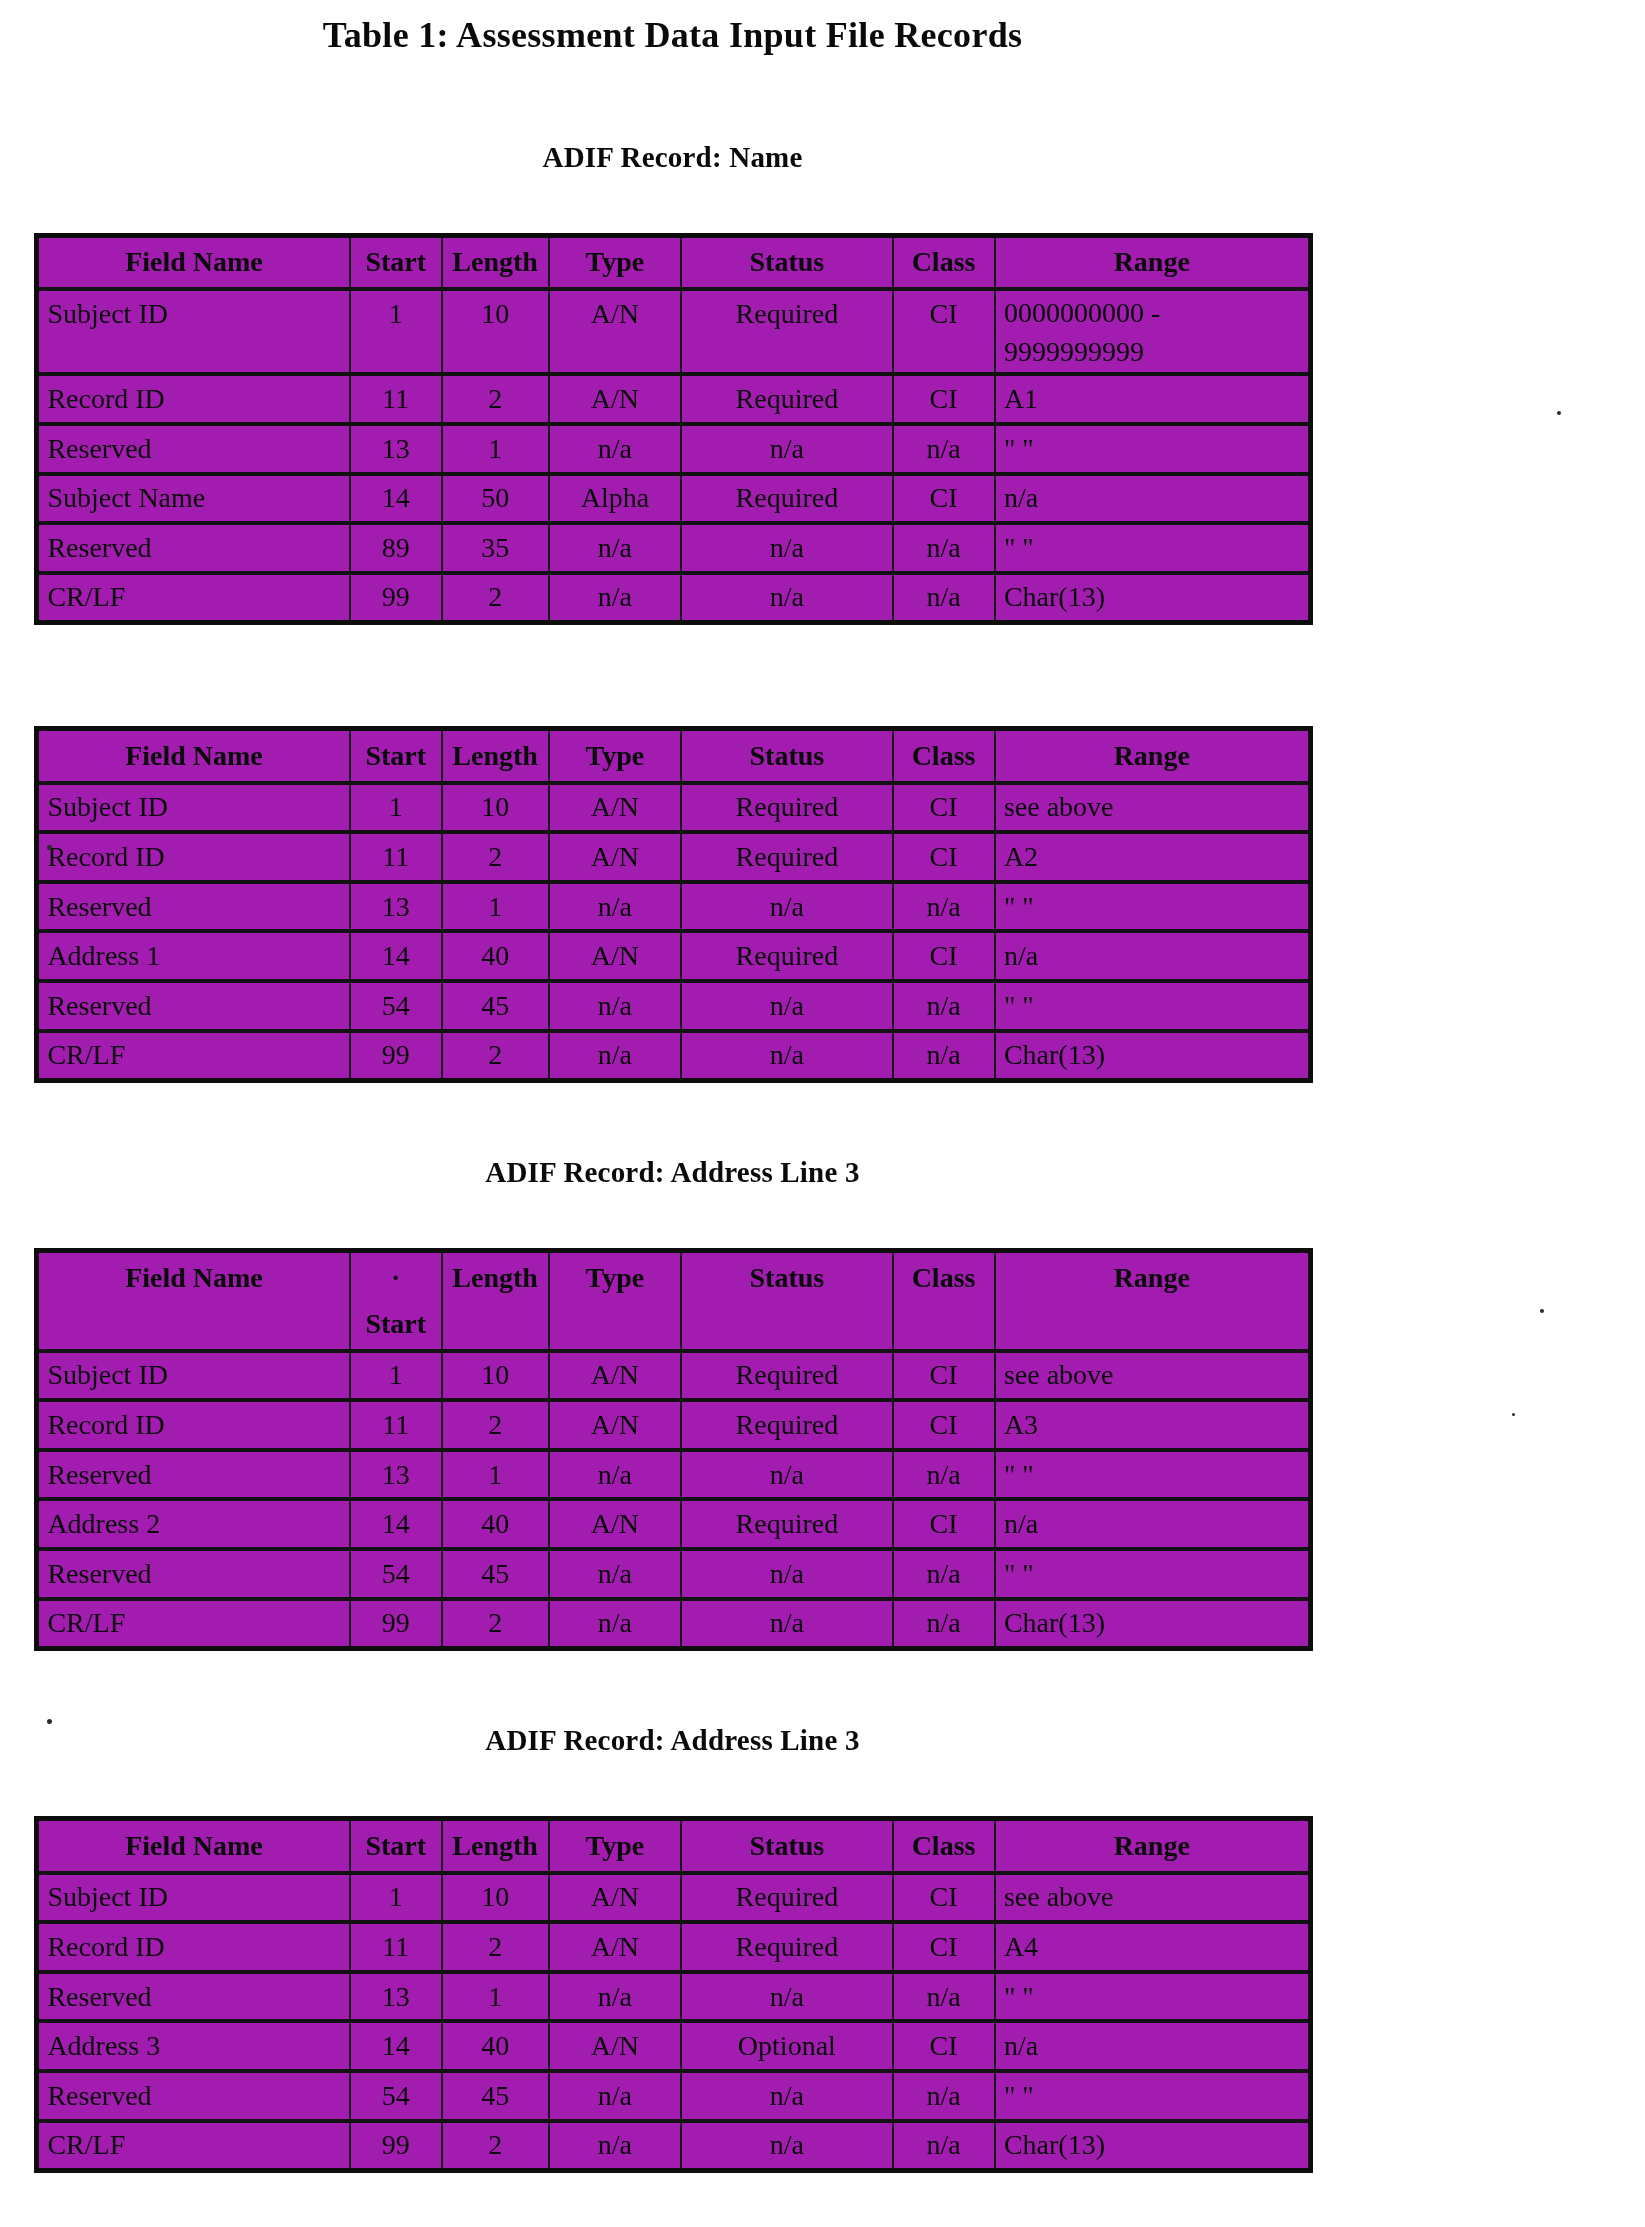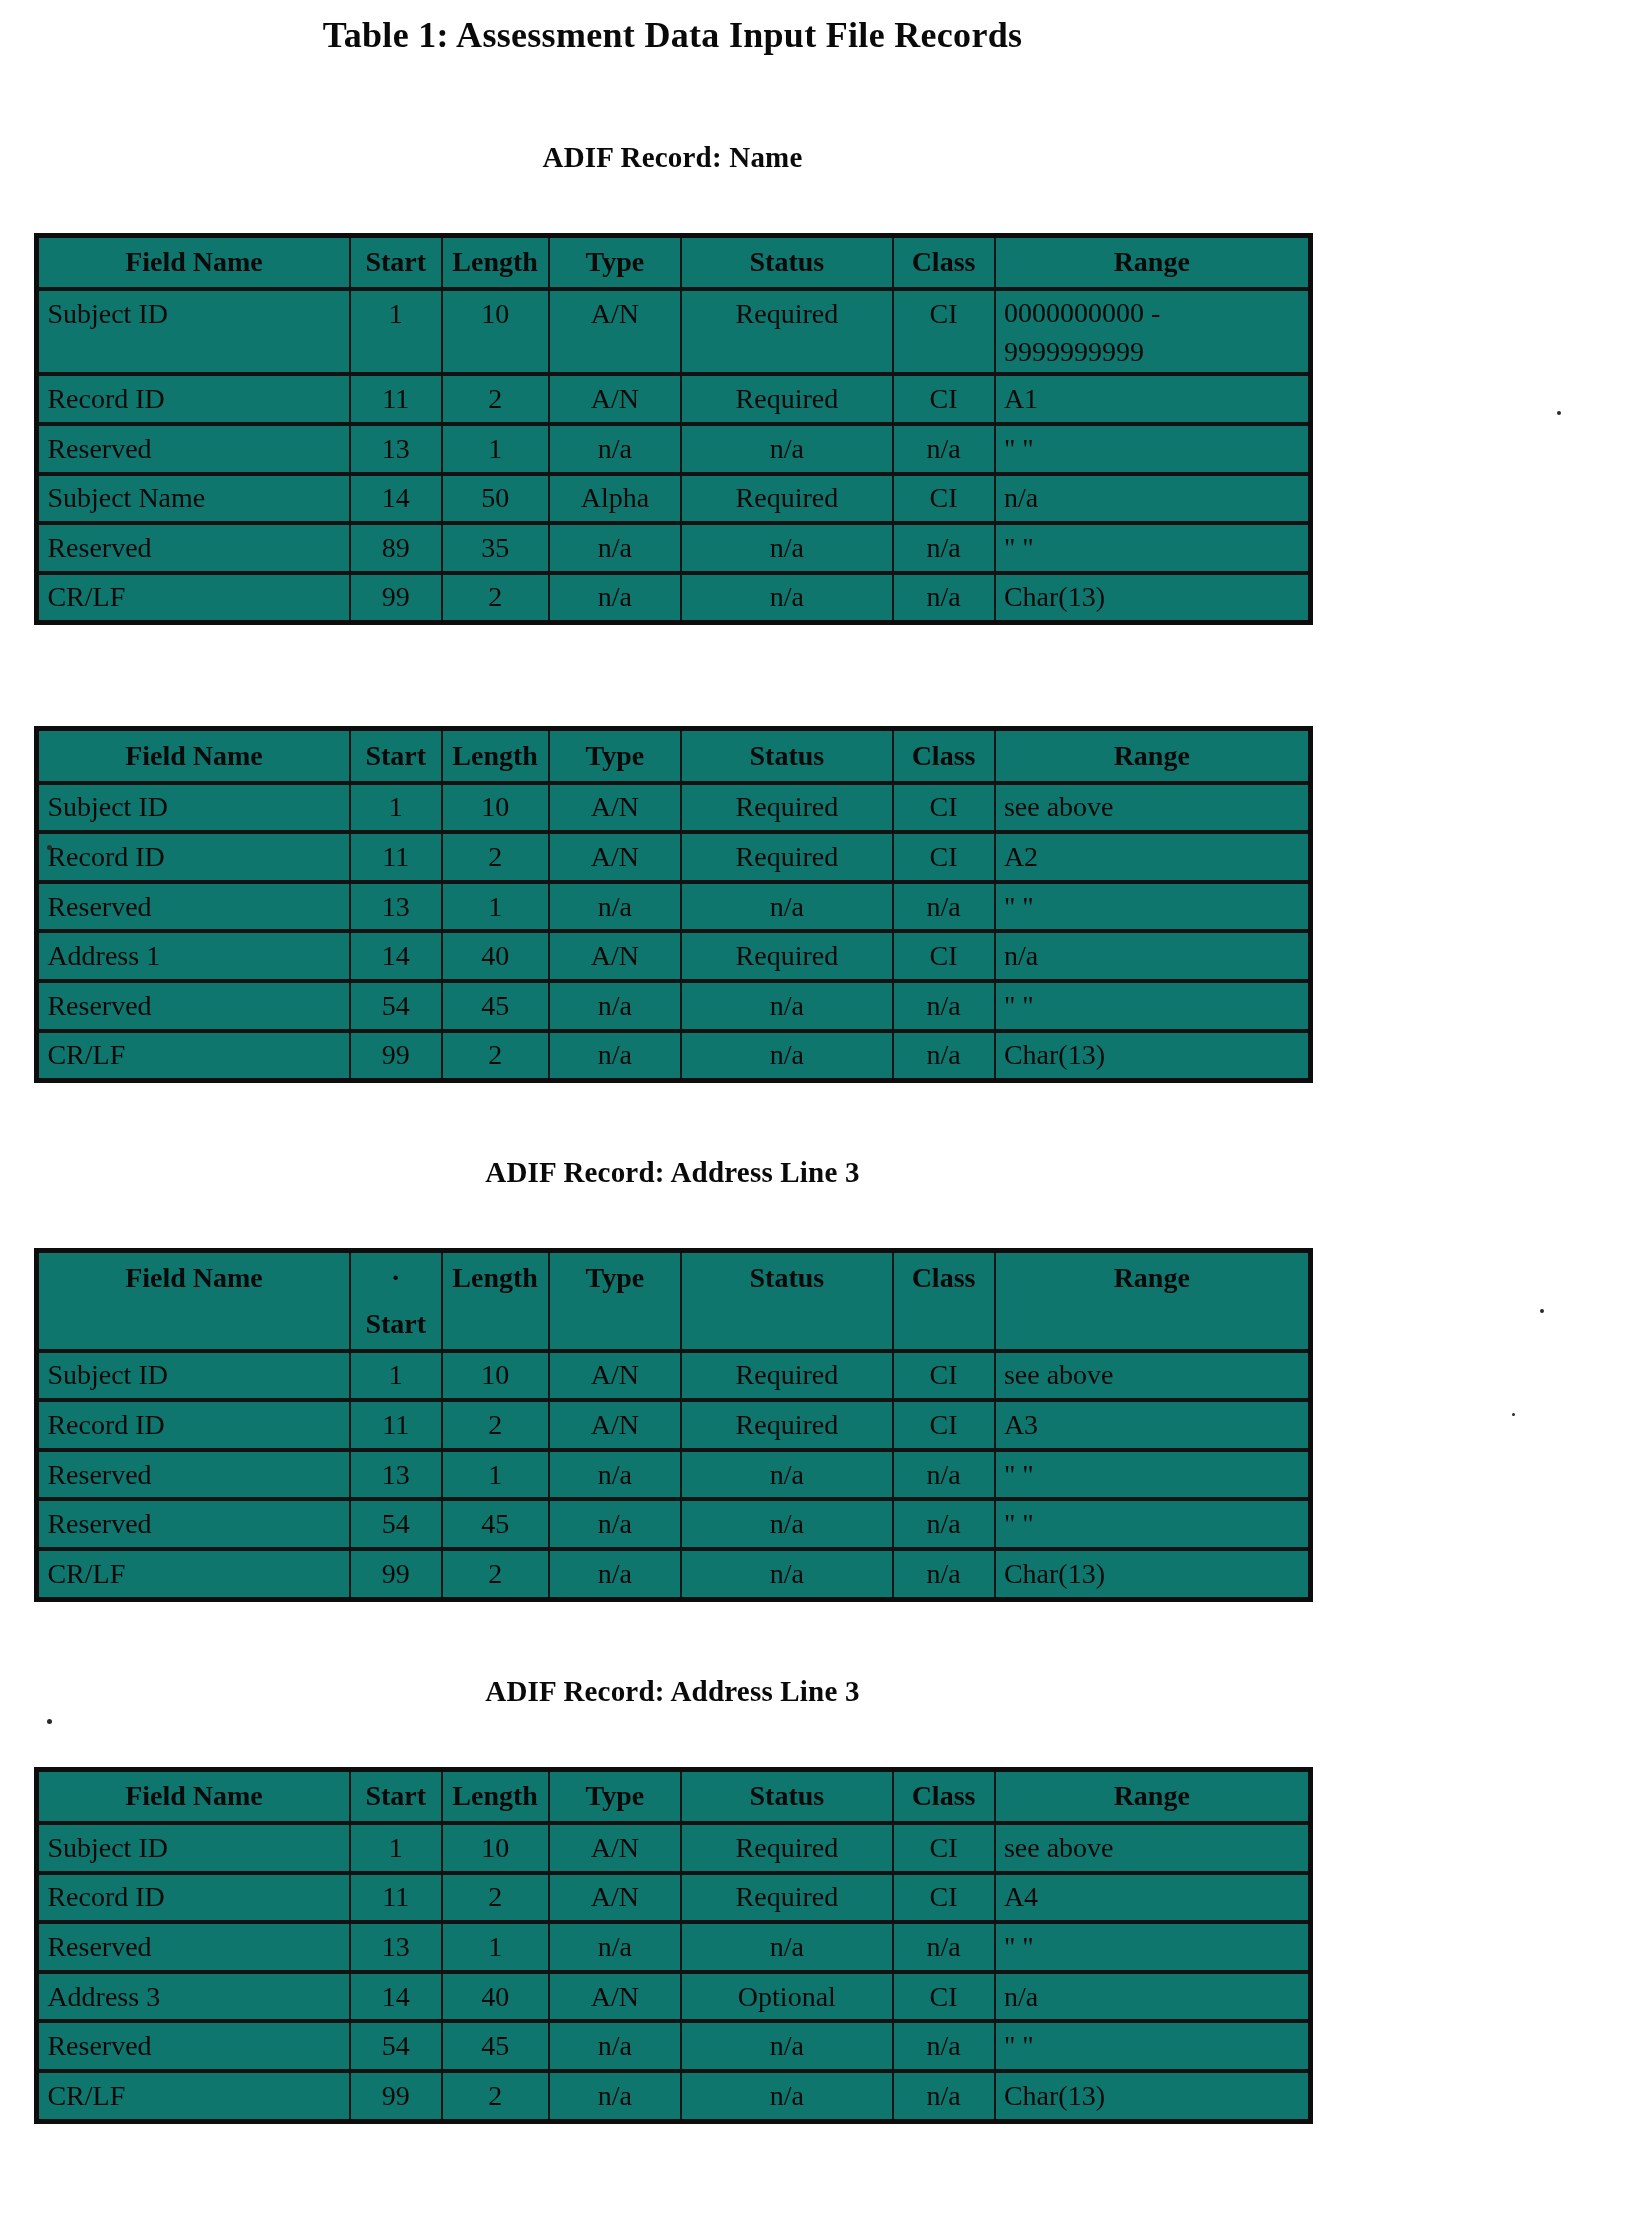--- a/index.html
+++ b/index.html
@@ -57,21 +57,21 @@
 
   
   .adif-table-wrap {
     padding: 0 32px 0 34px;
   }
   table.adif {
     width: 100%;
     border-collapse: collapse;
     table-layout: fixed;
     border: 5px solid #0d0d0d;
-    background: #0f766e;
+    background: #a21caf;
   }
   table.adif th,
   table.adif td {
     border-right: 2.5px solid #151515;
     border-bottom: 4.2px solid #121212;
     font-size: 28px;
     padding: 5px 8.4px;
     vertical-align: top;
     font-family: "Liberation Serif", "DejaVu Serif", serif;
   }
@@ -352,20 +352,29 @@
         <tr>
           <td class="field-name">Reserved</td>
           <td class="num">13</td>
           <td class="num">1</td>
           <td class="center">n/a</td>
           <td class="center">n/a</td>
           <td class="center">n/a</td>
           <td class="range">" "</td>
         </tr>
         <tr>
+          <td class="field-name">Address 2</td>
+          <td class="num">14</td>
+          <td class="num">40</td>
+          <td class="center">A/N</td>
+          <td class="center">Required</td>
+          <td class="center">CI</td>
+          <td class="range">n/a</td>
+        </tr>
+        <tr>
           <td class="field-name">Reserved</td>
           <td class="num">54</td>
           <td class="num">45</td>
           <td class="center">n/a</td>
           <td class="center">n/a</td>
           <td class="center">n/a</td>
           <td class="range">" "</td>
         </tr>
         <tr>
           <td class="field-name">CR/LF</td>

